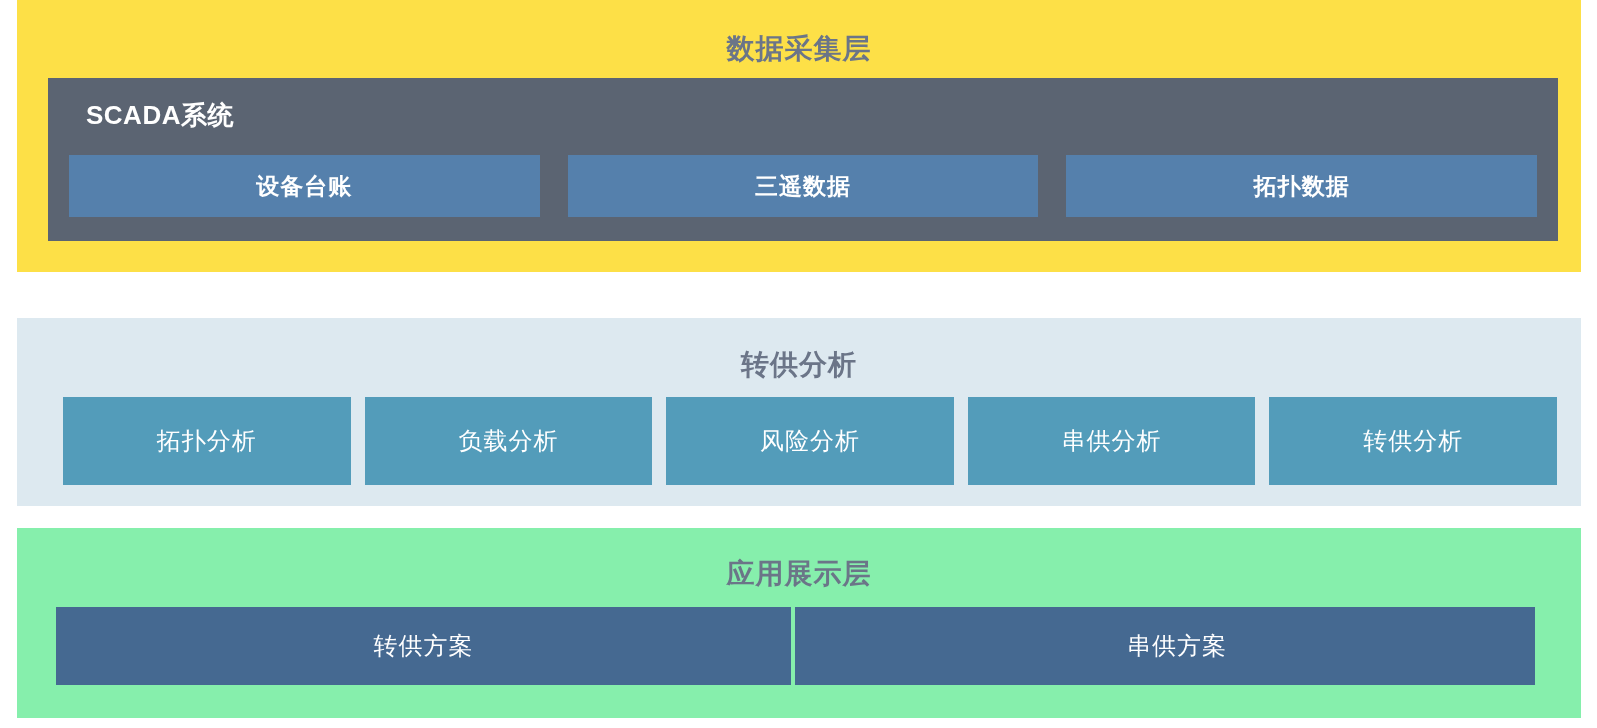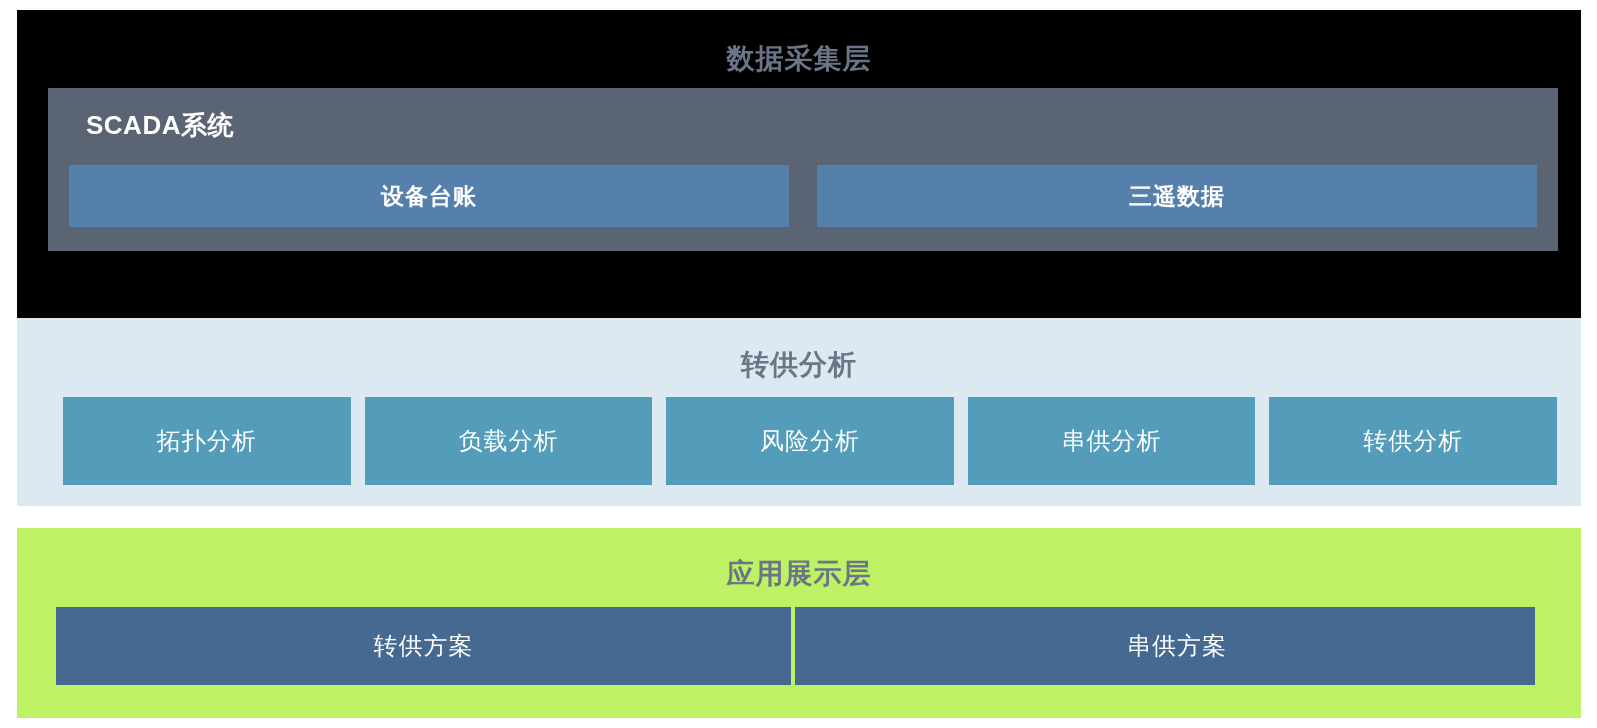--- a/index.html
+++ b/index.html
@@ -20,35 +20,35 @@
   }
 
   
   .layer {
     position: absolute;
     left: 17px;
     width: 1564px;
   }
 
   .layer-collect {
-    top: 10px;
-    height: 313px;
-    background: #000000;
+    top: 0;
+    height: 272px;
+    background: #fde047;
   }
 
   .layer-analysis {
     top: 318px;
     height: 188px;
     background: #dde9f0;
   }
 
   .layer-app {
     top: 528px;
     height: 190px;
-    background: #bef264;
+    background: #86efac;
   }
 
   .layer-title {
     position: absolute;
     left: 0;
     width: 100%;
     text-align: center;
     font-size: 28px;
     font-weight: bold;
     color: #6b7588;
@@ -158,20 +158,21 @@
 
   <section class="layer layer-collect">
     <div class="layer-title">数据采集层</div>
 
     <div class="scada-box">
       <div class="scada-label">SCADA系统</div>
 
       <div class="scada-items">
         <div class="scada-item">设备台账</div>
         <div class="scada-item">三遥数据</div>
+        <div class="scada-item">拓扑数据</div>
       </div>
     </div>
   </section>
 
   <section class="layer layer-analysis">
     <div class="layer-title">转供分析</div>
 
     <div class="analysis-items">
       <div class="analysis-item">拓扑分析</div>
       <div class="analysis-item">负载分析</div>

